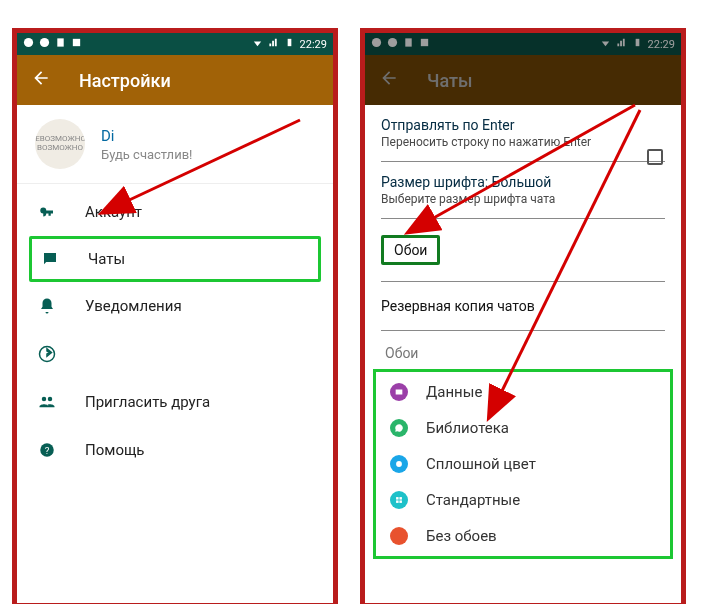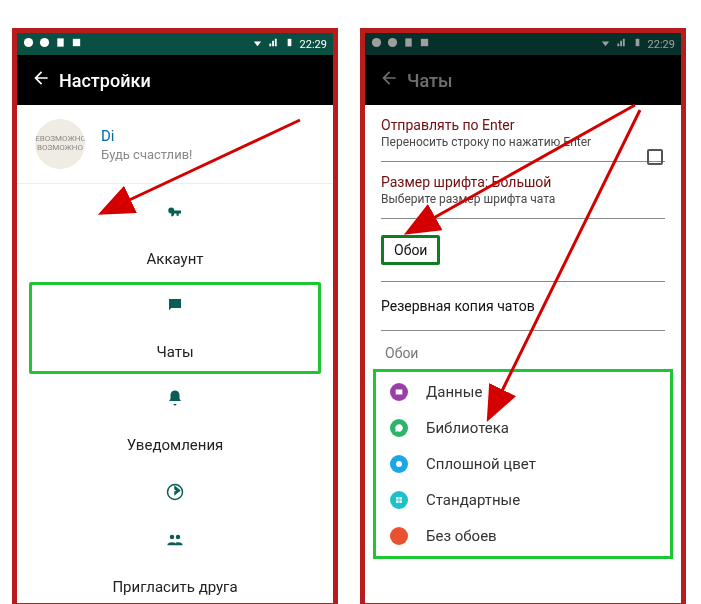--- a/index.html
+++ b/index.html
@@ -12,51 +12,51 @@
   #phone-right { left: 360px; }
 
   .statusbar {
     height: 22px; background: #0a4f44; color: #fff; display: flex;
     align-items: center; justify-content: space-between; padding: 0 6px; font-size: 11px;
   }
   .statusbar .left-icons, .statusbar .right-icons { display: flex; gap: 5px; align-items: center; }
   .statusbar svg { width: 11px; height: 11px; fill: #fff; }
 
   .appbar {
-    height: 50px; background: #000000; color: #fff; display: flex; align-items: center;
-    padding: 0 14px; gap: 8px; font-size: 18px; font-weight: 500;
+    height: 50px; background: #a16207; color: #fff; display: flex; align-items: center;
+    padding: 0 14px; gap: 28px; font-size: 18px; font-weight: 500;
   }
   .appbar.dim { filter: brightness(0.7); }
   .appbar svg { width: 20px; height: 20px; fill: #fff; }
 
   .profile-row { display: flex; align-items: center; padding: 14px 18px; gap: 16px; }
   .avatar {
     width: 50px; height: 50px; border-radius: 50%; background: #f0ece4;
     display: flex; align-items: center; justify-content: center; font-size: 8px;
     color: #888; text-align: center; line-height: 1.1; overflow: hidden;
   }
   .profile-text .name { font-size: 15px; color: #0369a1; }
   .profile-text .status { font-size: 13px; color: #888; margin-top: 2px; }
 
   .divider { height: 1px; background: #eee; margin: 0 0 4px 0; }
 
   .settings-item {
     display: flex; align-items: center; padding: 14px 20px; gap: 28px;
-    font-size: 15px; color: #222; flex-direction: column;
+    font-size: 15px; color: #222;
   }
   .settings-item .ico { width: 20px; height: 20px; display: flex; align-items: center; justify-content: center; }
   .settings-item .ico svg { width: 18px; height: 18px; fill: #075e54; }
 
   .green-box { border: 3px solid #1cc733; border-radius: 2px; }
 
   
   .dimmed { filter: brightness(0.62); pointer-events: none; }
   .section-header { padding: 12px 16px 6px; color: #075e54; font-size: 13px; font-weight: 500; }
   .chat-row { padding: 12px 16px; }
-  .chat-row .title { font-size: 14px; color: #b91c1c; }
+  .chat-row .title { font-size: 14px; color: #0c4a6e; }
   .chat-row .sub { font-size: 12px; color: #777; margin-top: 2px; }
   .chat-row.single { padding: 16px; font-size: 14px; color: #222; }
   .checkbox {
     width: 16px; height: 16px; border: 2px solid #888; border-radius: 2px;
     position: absolute; right: 18px;
   }
   .row-with-cb { position: relative; }
   .sep { height: 1px; background: #ddd; margin: 0 16px; }
 
   

